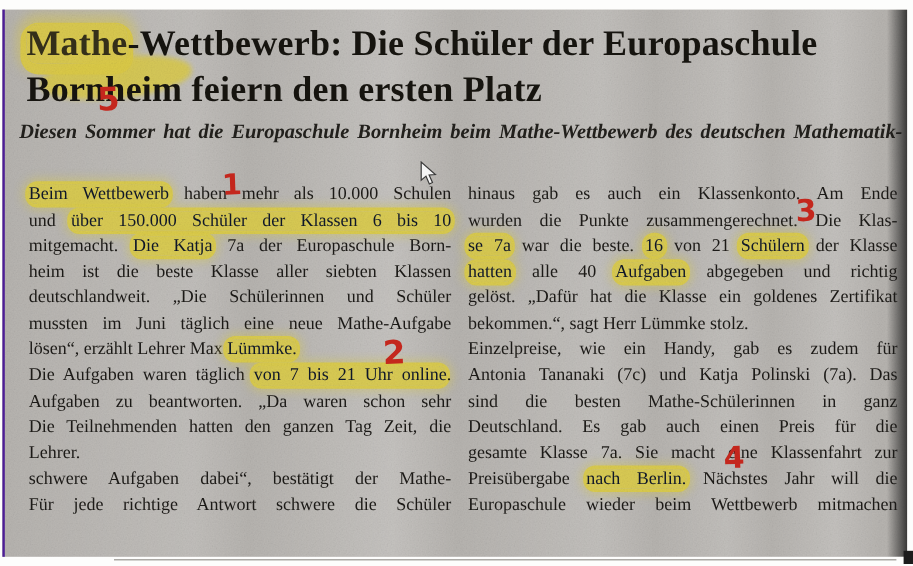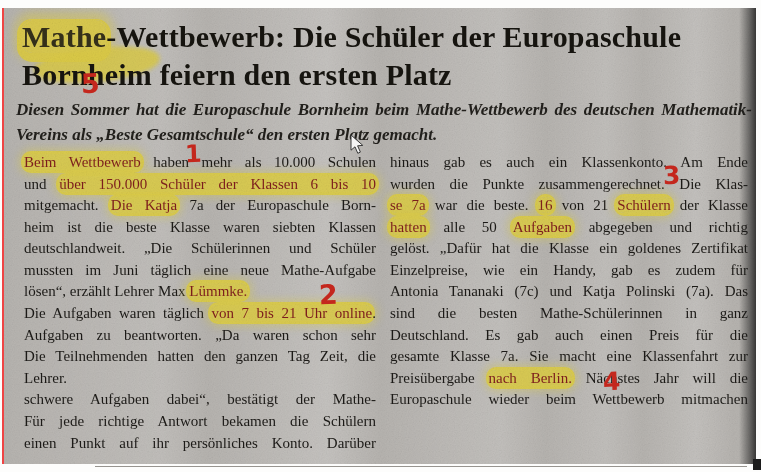--- a/index.html
+++ b/index.html
@@ -4,21 +4,21 @@
 <style>
   html,body{margin:0;padding:0;}
   body{
     width:761px;height:472px;position:relative;overflow:hidden;
     background:#fdfdfc;
     font-family:"Liberation Serif", serif;
   }
   .paper{
     position:absolute;left:2px;top:8px;width:752px;height:456px;
     background:#b7b4b0;
-    border-left:2px solid #ef4444;
+    border-left:2px solid #4c1d95;
     overflow:hidden;
   }
   
   .paper::before{
     content:"";position:absolute;inset:0;pointer-events:none;
     background:
       linear-gradient(90deg,
         rgba(255,255,255,0) 0%,
         rgba(255,255,255,0.14) 21%, rgba(255,255,255,0) 27%,
         rgba(255,255,255,0.20) 43%, rgba(255,255,255,0) 50%,
@@ -52,21 +52,21 @@
     font-style:italic;font-weight:bold;font-size:17px;color:#22201c;
   }
   .subheadline .line{height:24.5px;}
 
   .column{position:absolute;top:146px;font-size:15px;color:#1c1a17;}
   .col-left{left:20px;width:352px;}
   .col-right{left:386px;width:358px;}
   .line{height:21.58px;text-align:justify;text-align-last:justify;overflow:visible;}
   .line.nj{text-align-last:left;}
   .hl{
-    background:rgba(220,204,72,.9);color:#7f1d1d;border-radius:7px;
+    background:rgba(220,204,72,.9);color:#0f172a;border-radius:7px;
     box-shadow:0 0 0 3px rgba(220,204,72,.9), 0 0 8px 5px rgba(220,204,72,.45);
   }
   .mark{
     position:absolute;font-family:"DejaVu Sans", sans-serif;font-weight:bold;
     color:#c4271d;transform:rotate(-2deg);z-index:6;line-height:1;
   }
   .m1{left:181px;top:134px;font-size:24px;}
   .m2{left:315px;top:273px;font-size:27px;}
   .m3{left:659px;top:155px;font-size:25px;}
   .m4{left:599px;top:361px;font-size:25px;}
@@ -80,46 +80,45 @@
 
   <div class="headline-blob"></div>
 
   <div class="headline">
       <div class="line nj"><span class="hl">Mathe</span><span>-Wettbewerb: Die Schüler der Europaschule</span></div>
       <div class="line nj"><span>Bornheim feiern den ersten Platz</span></div>
     </div>
 
   <div class="subheadline">
       <div class="line"><span>Diesen Sommer hat die Europaschule Bornheim beim Mathe-Wettbewerb des deutschen Mathematik-</span></div>
-      <div class="line nj"><span>Vereins als „Beste Gesamtschule“ den ersten Platz gemacht.</span></div>
     </div>
 
   <div class="column col-left">
       <div class="line"><span class="hl">Beim Wettbewerb</span><span> haben mehr als 10.000 Schulen</span></div>
       <div class="line"><span>und </span><span class="hl">über 150.000 Schüler der Klassen 6 bis 10</span></div>
       <div class="line"><span>mitgemacht. </span><span class="hl">Die Katja</span><span> 7a der Europaschule Born-</span></div>
-      <div class="line"><span>heim ist die beste Klasse waren siebten Klassen</span></div>
+      <div class="line"><span>heim ist die beste Klasse aller siebten Klassen</span></div>
       <div class="line"><span>deutschlandweit. „Die Schülerinnen und Schüler</span></div>
       <div class="line"><span>mussten im Juni täglich eine neue Mathe-Aufgabe</span></div>
       <div class="line nj"><span>lösen“, erzählt Lehrer Max </span><span class="hl">Lümmke.</span></div>
       <div class="line"><span>Die Aufgaben waren täglich </span><span class="hl">von 7 bis 21 Uhr online</span><span>.</span></div>
       <div class="line"><span>Aufgaben zu beantworten. „Da waren schon sehr</span></div>
       <div class="line"><span>Die Teilnehmenden hatten den ganzen Tag Zeit, die</span></div>
       <div class="line nj"><span>Lehrer.</span></div>
       <div class="line"><span>schwere Aufgaben dabei“, bestätigt der Mathe-</span></div>
-      <div class="line"><span>Für jede richtige Antwort bekamen die Schülern</span></div>
-      <div class="line"><span>einen Punkt auf ihr persönliches Konto. Darüber</span></div>
+      <div class="line"><span>Für jede richtige Antwort schwere die Schüler</span></div>
     </div>
 
   <div class="column col-right">
       <div class="line"><span>hinaus gab es auch ein Klassenkonto. Am Ende</span></div>
       <div class="line"><span>wurden die Punkte zusammengerechnet. Die Klas-</span></div>
       <div class="line"><span class="hl">se 7a</span><span> war die beste. </span><span class="hl">16</span><span> von 21 </span><span class="hl">Schülern</span><span> der Klasse</span></div>
-      <div class="line"><span class="hl">hatten</span><span> alle 50 </span><span class="hl">Aufgaben</span><span> abgegeben und richtig</span></div>
+      <div class="line"><span class="hl">hatten</span><span> alle 40 </span><span class="hl">Aufgaben</span><span> abgegeben und richtig</span></div>
       <div class="line"><span>gelöst. „Dafür hat die Klasse ein goldenes Zertifikat</span></div>
+      <div class="line nj"><span>bekommen.“, sagt Herr Lümmke stolz.</span></div>
       <div class="line"><span>Einzelpreise, wie ein Handy, gab es zudem für</span></div>
       <div class="line"><span>Antonia Tananaki (7c) und Katja Polinski (7a). Das</span></div>
       <div class="line"><span>sind die besten Mathe-Schülerinnen in ganz</span></div>
       <div class="line"><span>Deutschland. Es gab auch einen Preis für die</span></div>
       <div class="line"><span>gesamte Klasse 7a. Sie macht eine Klassenfahrt zur</span></div>
       <div class="line"><span>Preisübergabe </span><span class="hl">nach Berlin.</span><span> Nächstes Jahr will die</span></div>
       <div class="line"><span>Europaschule wieder beim Wettbewerb mitmachen</span></div>
     </div>
 
   <span class="mark m1">1</span>

